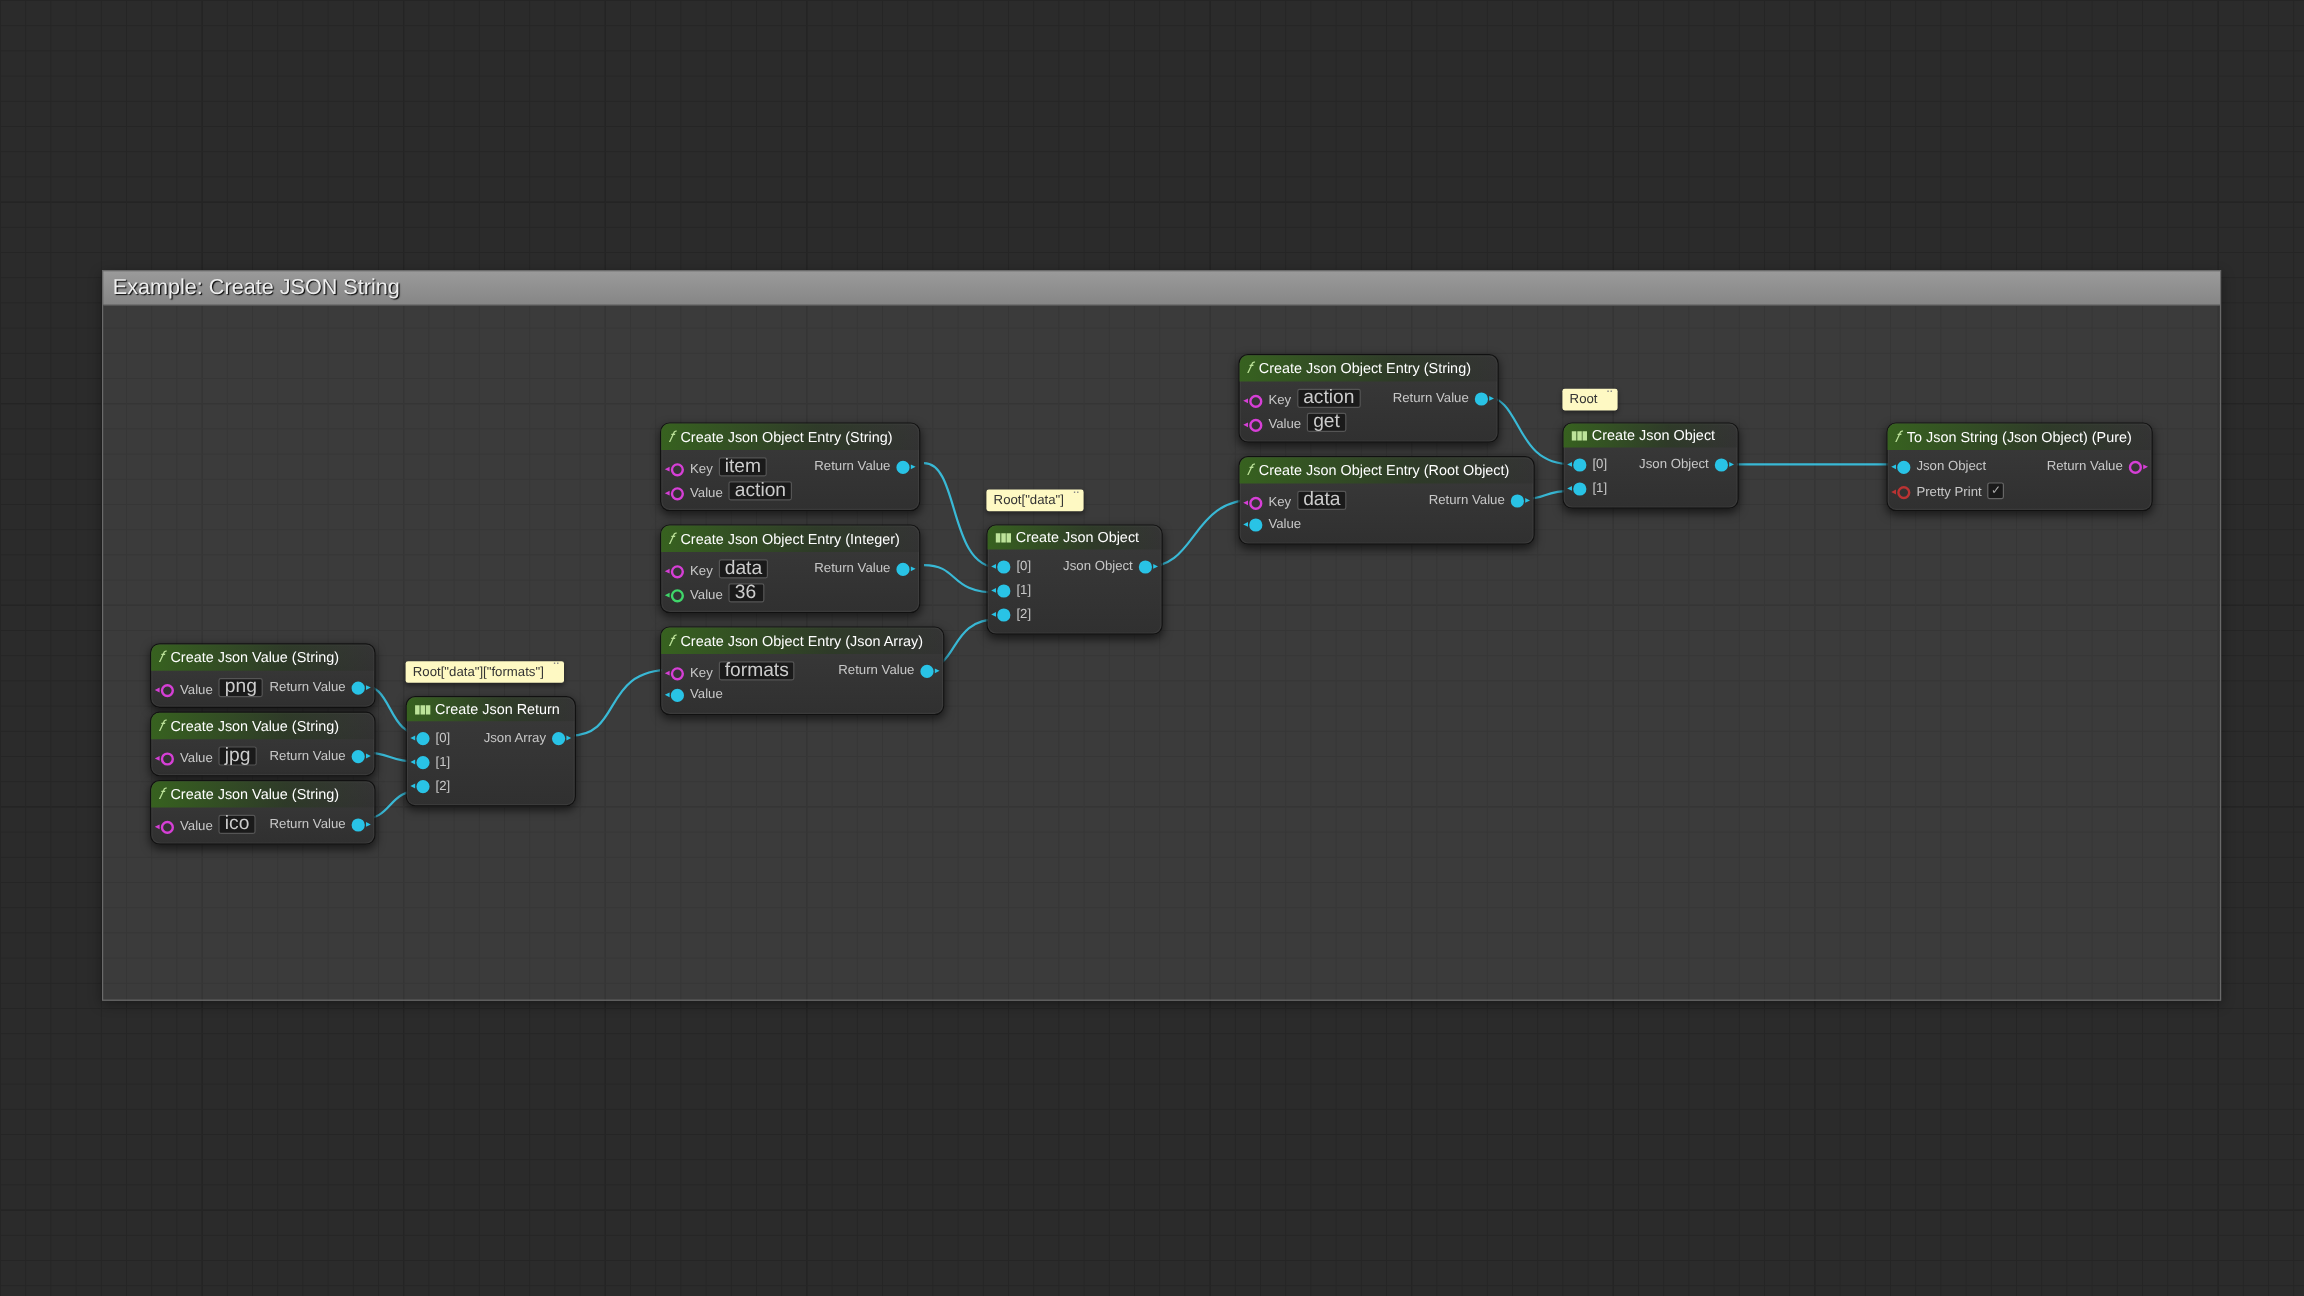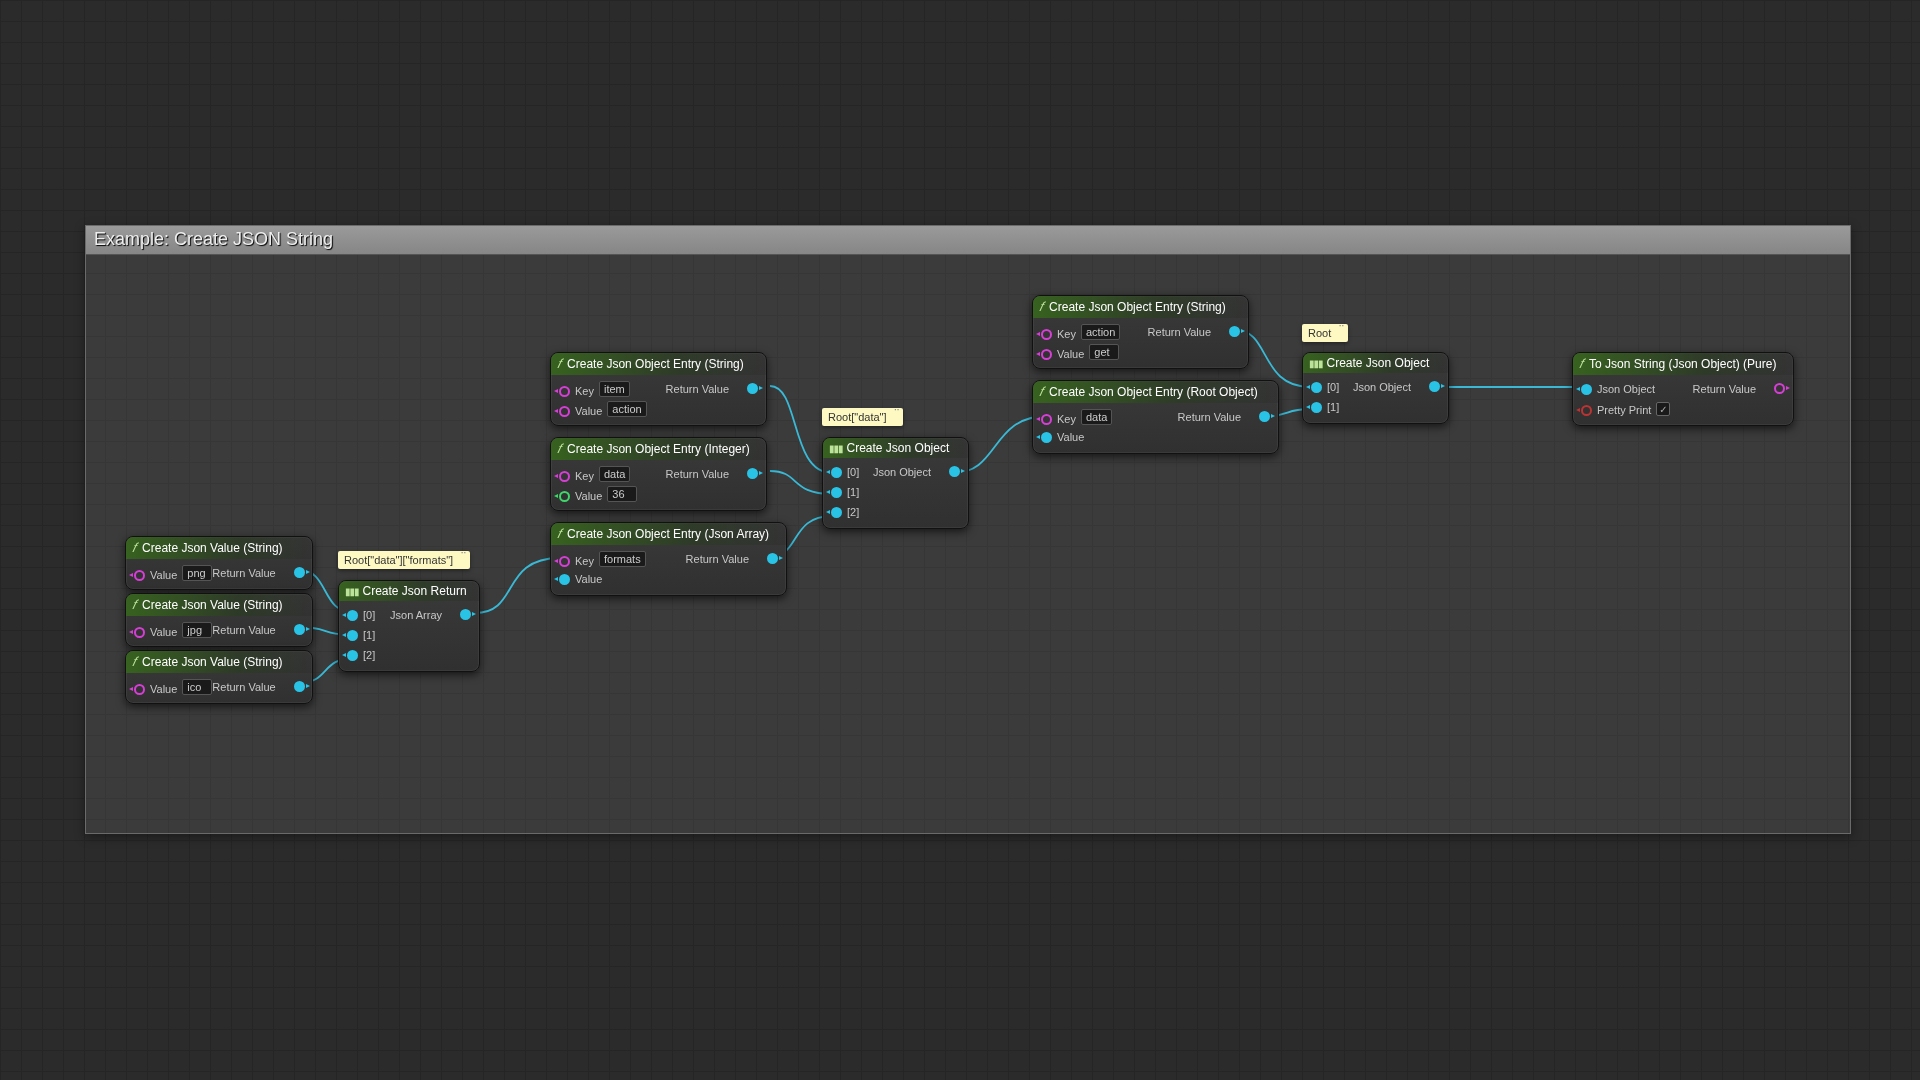--- a/index.html
+++ b/index.html
@@ -8,23 +8,23 @@
 .comment .cbar{font-size:18px;font-weight:400;color:#eee;text-shadow:1px 1px 1px #000;padding:3px 8px 4px 8px;background:linear-gradient(#9a9a9a,#868686);border-bottom:1px solid #555}
 .tag{position:absolute;background:#fef9c3;color:#333;font-size:11px;padding:3px 6px 3px 6px;border-radius:2px;box-shadow:0 2px 4px rgba(0,0,0,.4)}
 .tag .dots{float:right;margin-left:8px;color:#888;line-height:6px;font-size:14px;letter-spacing:-2px}
 .node{position:absolute;background:linear-gradient(#3a3a3a,#303030);border:1px solid #111;border-radius:8px;box-shadow:0 3px 8px rgba(0,0,0,.6),inset 0 0 0 1px rgba(255,255,255,.05);min-width:140px}
 .hdr{display:flex;align-items:center;gap:4px;padding:3px 8px 3px 6px;border-top-left-radius:7px;border-top-right-radius:7px;font-size:12px;color:#fff;white-space:nowrap;background:linear-gradient(90deg,rgba(55,100,30,.95),rgba(40,60,30,.6) 60%,rgba(40,40,40,.3))}
 .hdr .fic{font-style:italic;font-family:Georgia,serif;font-size:13px;color:#bde39a;margin-right:2px}
 .hdr .aic{color:#bde39a;font-size:10px;letter-spacing:-1px}
 .body{padding:4px 0 6px 0}
 .row{display:flex;align-items:center;justify-content:space-between;padding:1px 8px;min-height:18px}
 .lt{display:flex;align-items:flex-end;gap:5px}
-.rt{display:flex;align-items:flex-start;gap:18px}
+.rt{display:flex;align-items:flex-end;gap:5px}
 .lbl{font-size:11px;color:#c8c8c8;white-space:nowrap}
-.field{background:#1a1a1a;border:1px solid #555;border-radius:2px;padding:0 4px;font-size:11px;color:#ccc;min-width:20px;display:inline-block;line-height:14px}
+.field{background:#1a1a1a;border:1px solid #555;border-radius:2px;padding:0 4px;font-size:16px;color:#ccc;min-width:20px;display:inline-block;line-height:14px}
 .chk{width:12px;height:12px;background:#1a1a1a;border:1px solid #666;border-radius:2px;display:inline-flex;align-items:center;justify-content:center;font-size:10px;color:#aaa}
 svg.wires{position:absolute;inset:0;pointer-events:none}
 .pin{width:11px;height:11px;display:inline-block;position:relative}
 .pin::before{content:"";position:absolute;inset:0;border-radius:50%;border:2px solid currentColor;box-sizing:border-box}
 .pin.full::before{background:currentColor}
 .pin::after{content:"";position:absolute;top:3px;width:0;height:0;border-top:2.5px solid transparent;border-bottom:2.5px solid transparent}
 .pin.in::after{left:-5px;border-right:4px solid currentColor}
 .pin.out::after{right:-5px;border-left:4px solid currentColor}
 .c-mag{color:#d63fd6}
 .c-cyan{color:#29c3e6}

